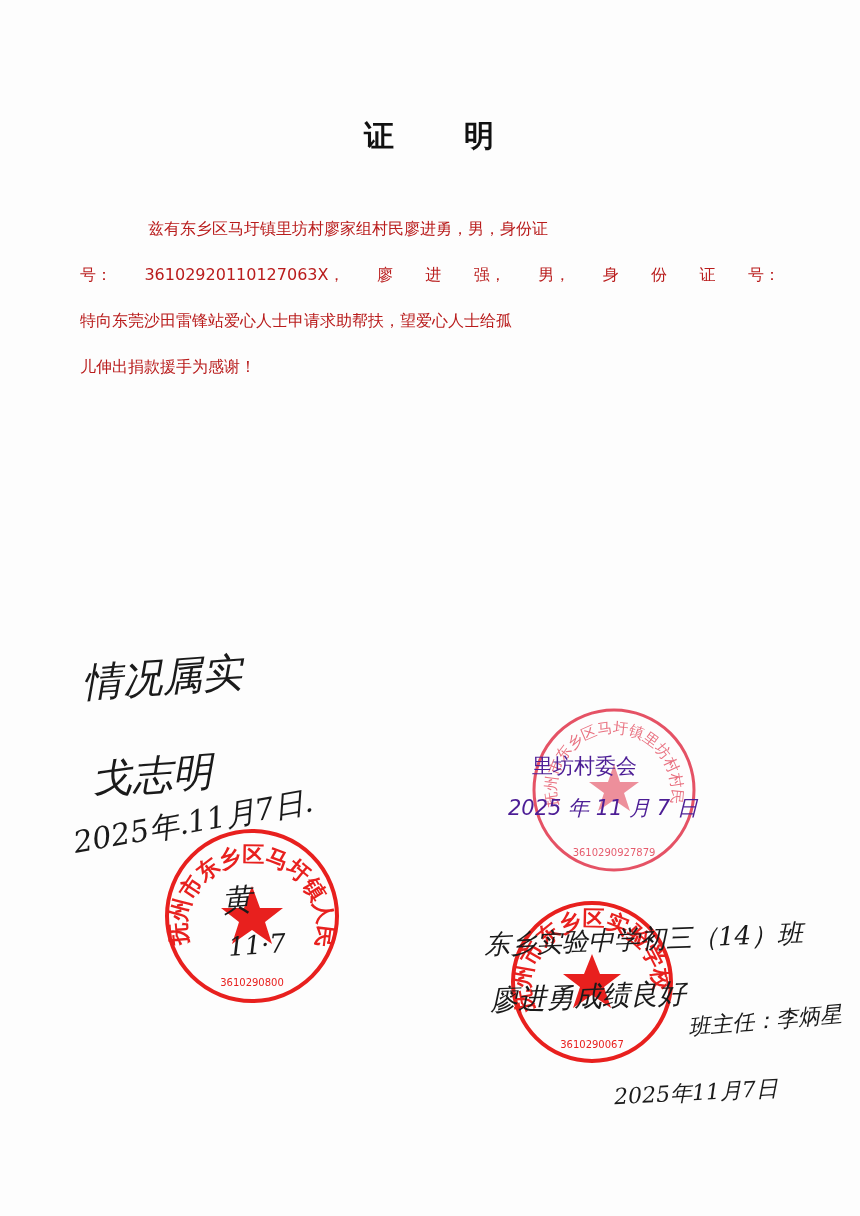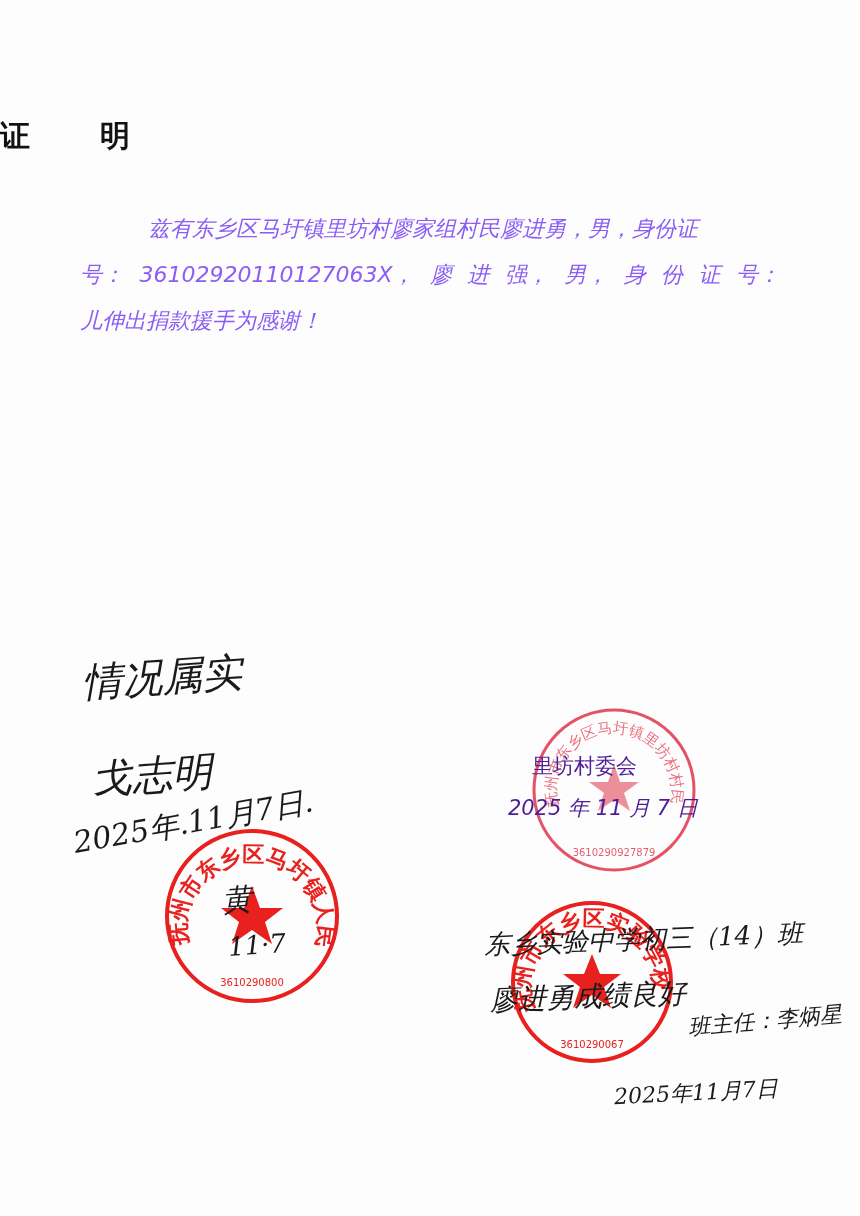--- a/index.html
+++ b/index.html
@@ -1,25 +1,25 @@
 <!DOCTYPE html>
 <html><head>
 <meta charset="utf-8">
 <style>
   html, body { margin:0; padding:0; background:#ffffff; }
   body { width:860px; height:1216px; position:relative; overflow:hidden;
          font-family:"DejaVu Sans","Liberation Sans",sans-serif; color:#111; }
   .page { position:absolute; left:0; top:0; width:860px; height:1216px; background:#fdfdfd; }
-  .title { position:absolute; top:116px; left:0; width:860px; 
+  .title { position:absolute; top:116px; left:0; width:860px; text-align:center;
            font-family:"DejaVu Serif","Liberation Serif",serif; font-weight:bold;
            font-size:30px; letter-spacing:2px; }
   .title span { display:inline-block; }
   .title .gap { width:68px; }
   .body-text { position:absolute; left:80px; top:206px; width:700px; }
-  .line { height:46px; line-height:46px; font-size:22px; white-space:nowrap; color:#8b5cf6;font-style:italic; }
+  .line { height:46px; line-height:46px; font-size:16px; white-space:nowrap; color:#b91c1c; }
   .line.justify { display:flex; justify-content:space-between; }
   .line.indent { padding-left:68px; }
   .sig-block { position:absolute; font-size:21px; color:#4c1d95; }
   .org { left:532px; top:752px; }
   .date { left:508px; top:794px;font-style:italic; }
   .hand { position:absolute; font-family:"DejaVu Serif","Liberation Serif",serif;
           font-style:italic; color:#1a1a1a; transform:rotate(-4deg); white-space:nowrap; }
   .seal { position:absolute; border-radius:50%; }
   .seal svg { width:100%; height:100%; display:block; }
 </style>
@@ -39,20 +39,21 @@
       <span>36102920110127063X，</span>
       <span>廖</span>
       <span>进</span>
       <span>强，</span>
       <span>男，</span>
       <span>身</span>
       <span>份</span>
       <span>证</span>
       <span>号：</span>
     </div>
+    <div class="line">特向东莞沙田雷锋站爱心人士申请求助帮扶，望爱心人士给孤</div>
     <div class="line">儿伸出捐款援手为感谢！</div>
   </div>
 
   <div class="seal" style="left:530px;top:706px;width:168px;height:168px;">
     <svg viewBox="0 0 168 168">
       <defs>
           <path id="arcV" d="M 28 100 A 58 58 0 1 1 140 100"></path>
         </defs>
       <circle cx="84" cy="84" r="80" fill="none" stroke="#e0344a" stroke-width="3" opacity="0.85"></circle>
       <text font-size="15" fill="#e0344a" opacity="0.7" font-family="DejaVu Sans, sans-serif"><textPath href="#arcV">抚州市东乡区马圩镇里坊村村民委员会</textPath></text>

